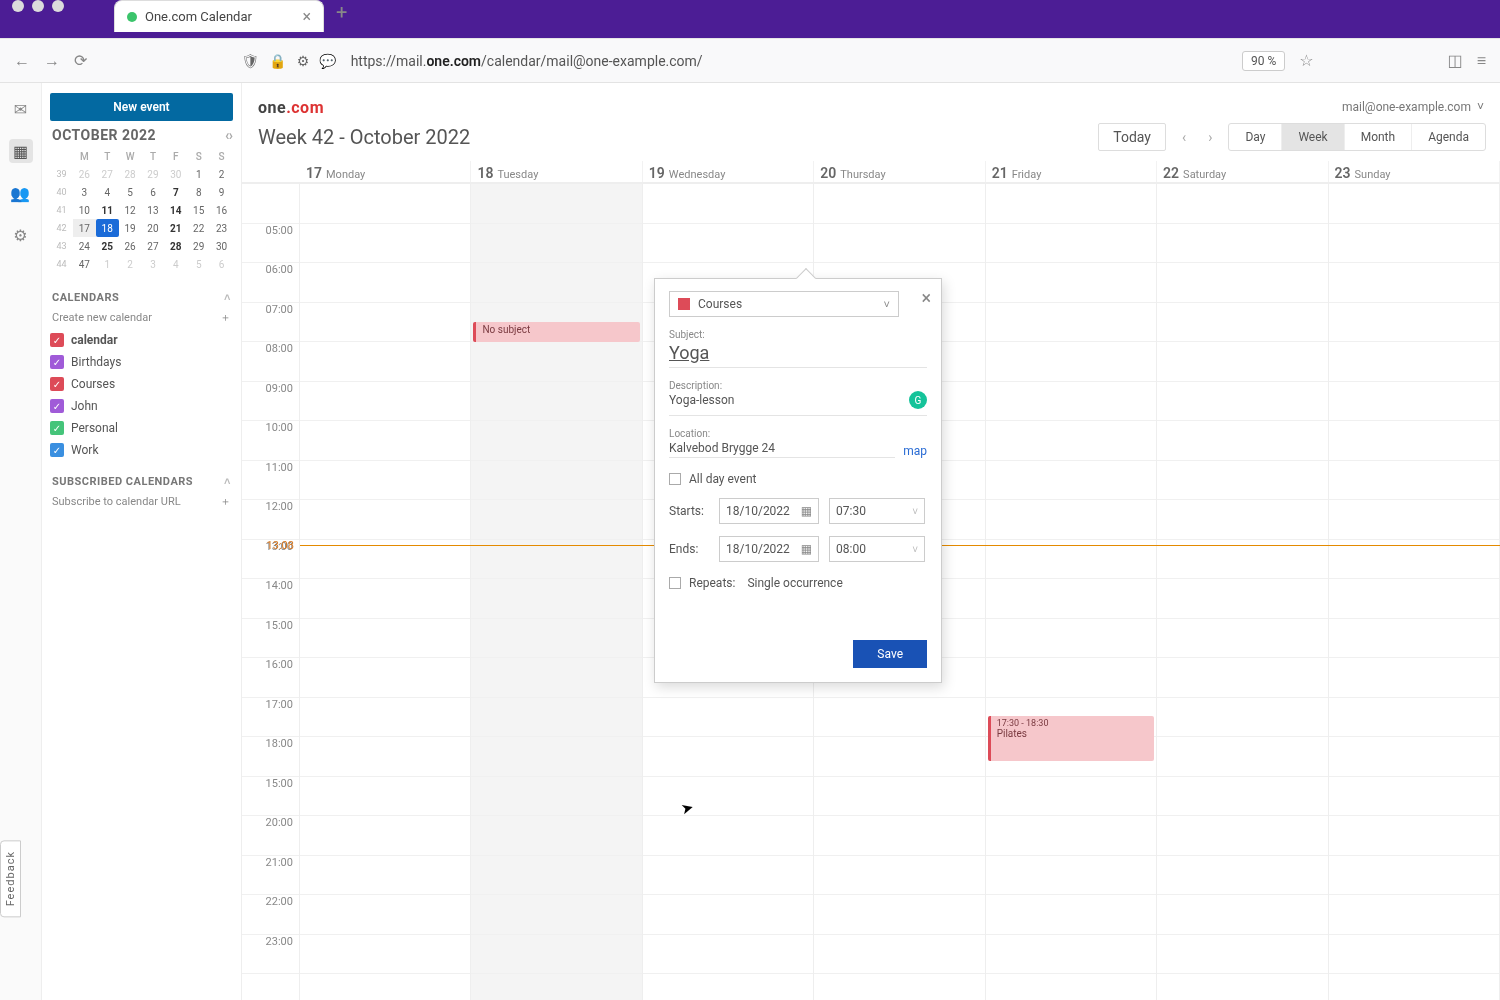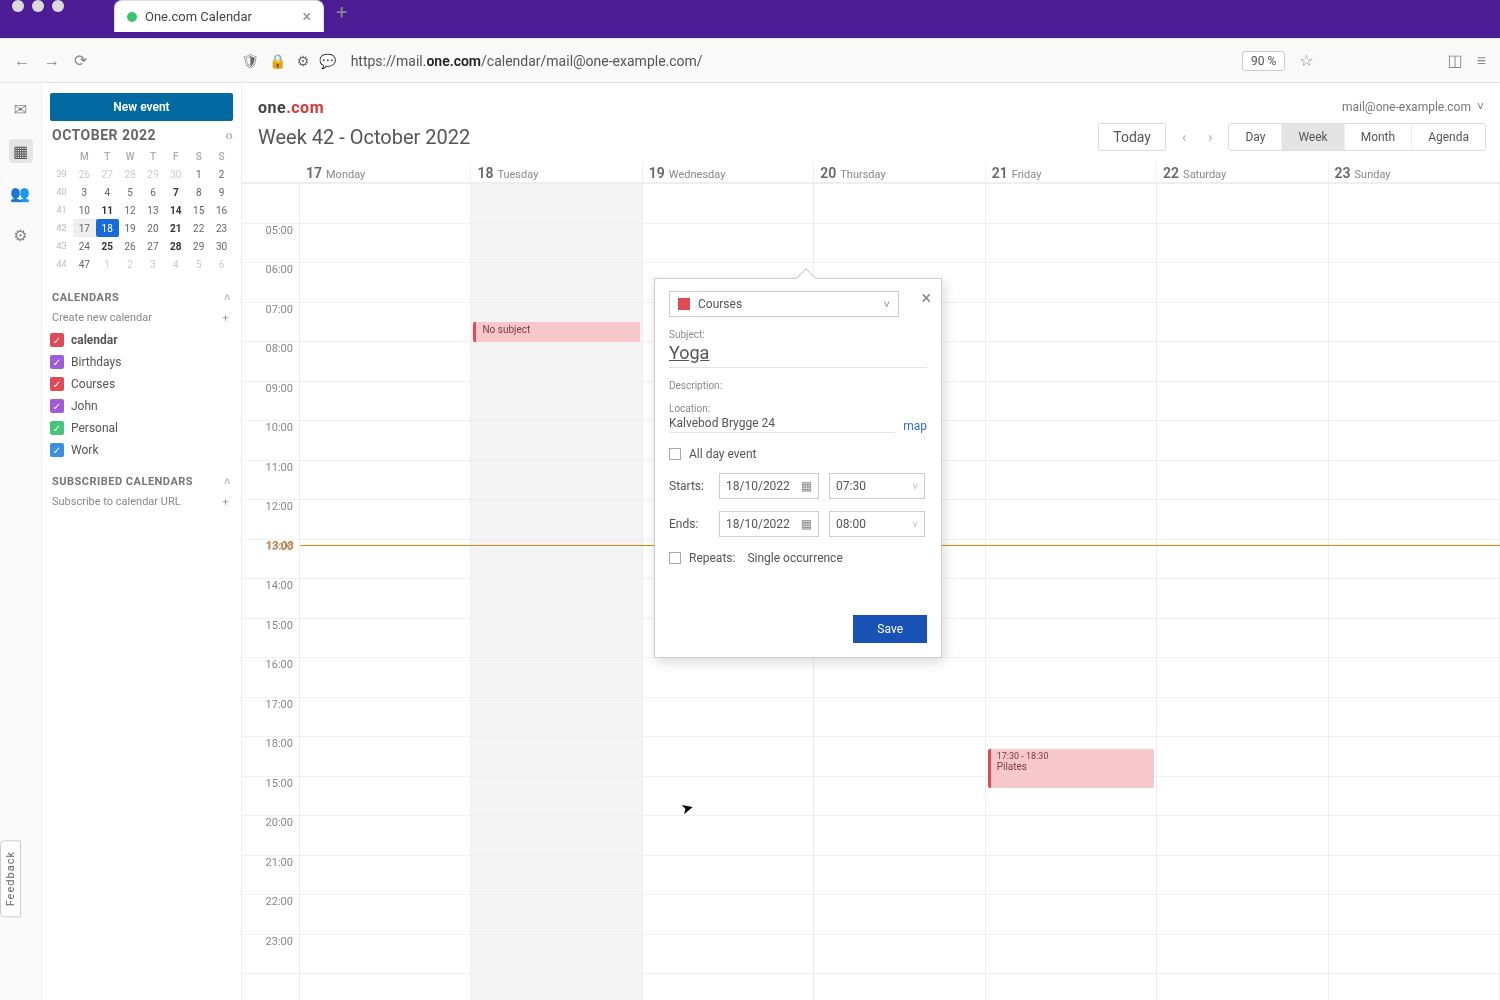--- a/index.html
+++ b/index.html
@@ -452,21 +452,21 @@
               <div class="crow"></div>
               <div class="crow"></div>
               <div class="crow"></div>
               <div class="crow"></div>
               <div class="crow"></div>
               <div class="crow"></div>
               <div class="crow"></div>
               <div class="crow"></div>
               <div class="crow"></div>
             </div>
-            <div class="evt" style="top:565px;height:39px">
+            <div class="evt" style="top:532px;height:45px">
         <div style="font-size:9px">17:30  -  18:30</div>Pilates</div>
           </div>
           <div class="col">
             <div class="cells">
               <div class="crow"></div>
               <div class="crow"></div>
               <div class="crow"></div>
               <div class="crow"></div>
               <div class="crow"></div>
               <div class="crow"></div>
@@ -523,20 +523,24 @@
       <div class="sel-cal">
         <span class="sw"></span>
         <span>Courses</span>
         <span class="dd">˅</span>
       </div>
 
       <div class="lbl">Subject:</div>
       <input class="subj" style="border-bottom: 1px solid rgb(228, 228, 228); text-decoration: underline;" value="Yoga">
 
       <div class="lbl">Description:</div>
+      <div class="desc-row">
+        <input class="desc" value="Yoga-lesson" style="">
+        <span class="gram">G</span>
+      </div>
 
       <div class="lbl">Location:</div>
       <div class="loc-row">
         <input class="loc" value="Kalvebod Brygge 24" style="">
         <span class="map">map</span>
       </div>
 
       <div class="chk-row">
         <span class="chk"></span>
         <span>All day event</span>

